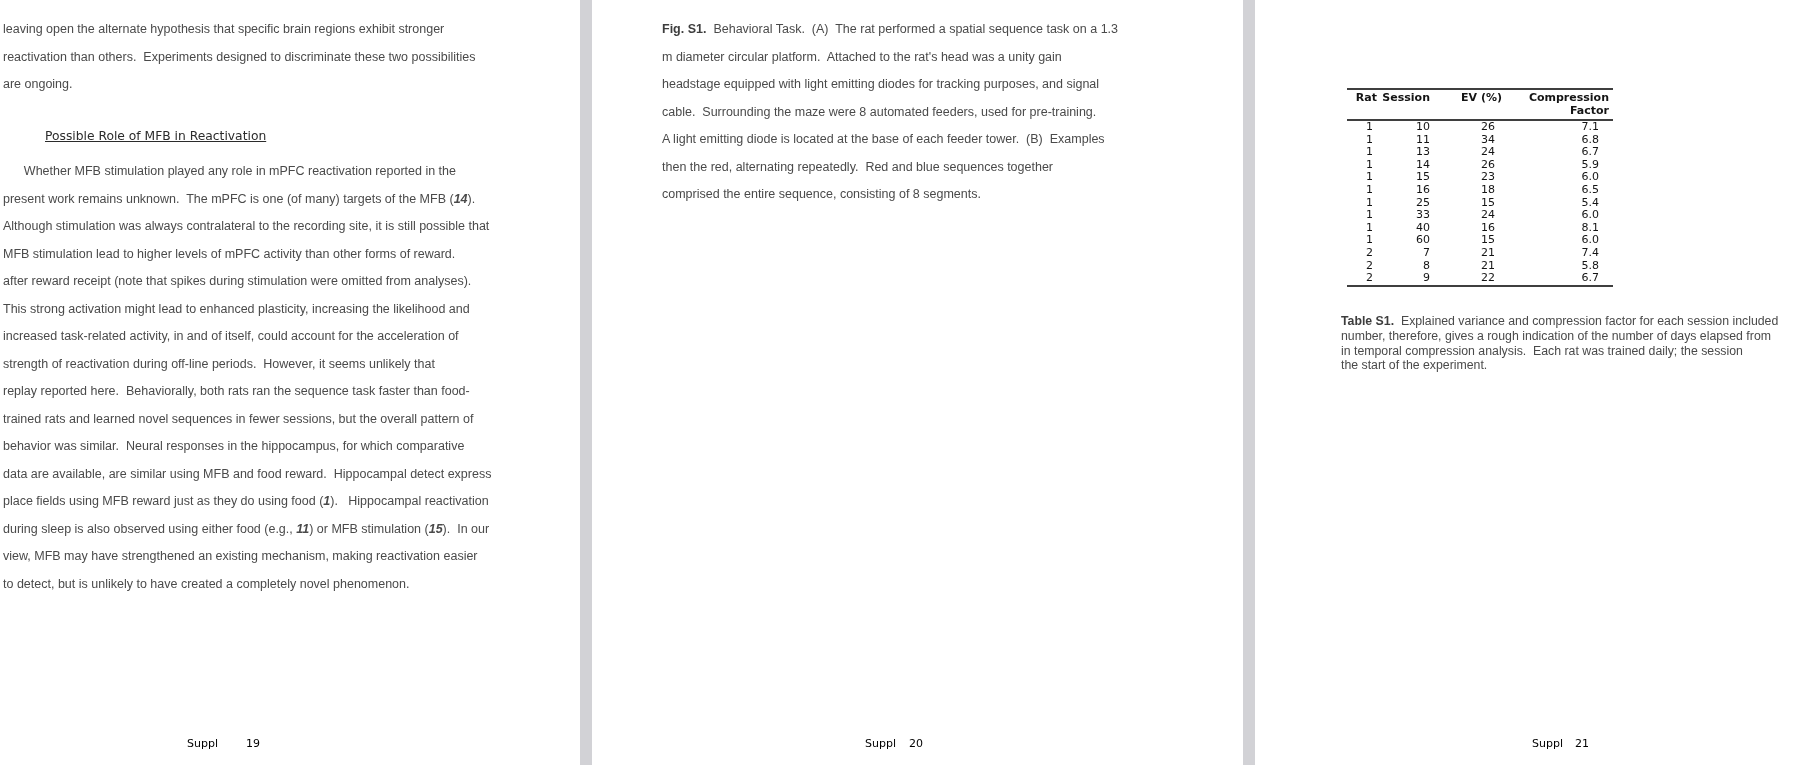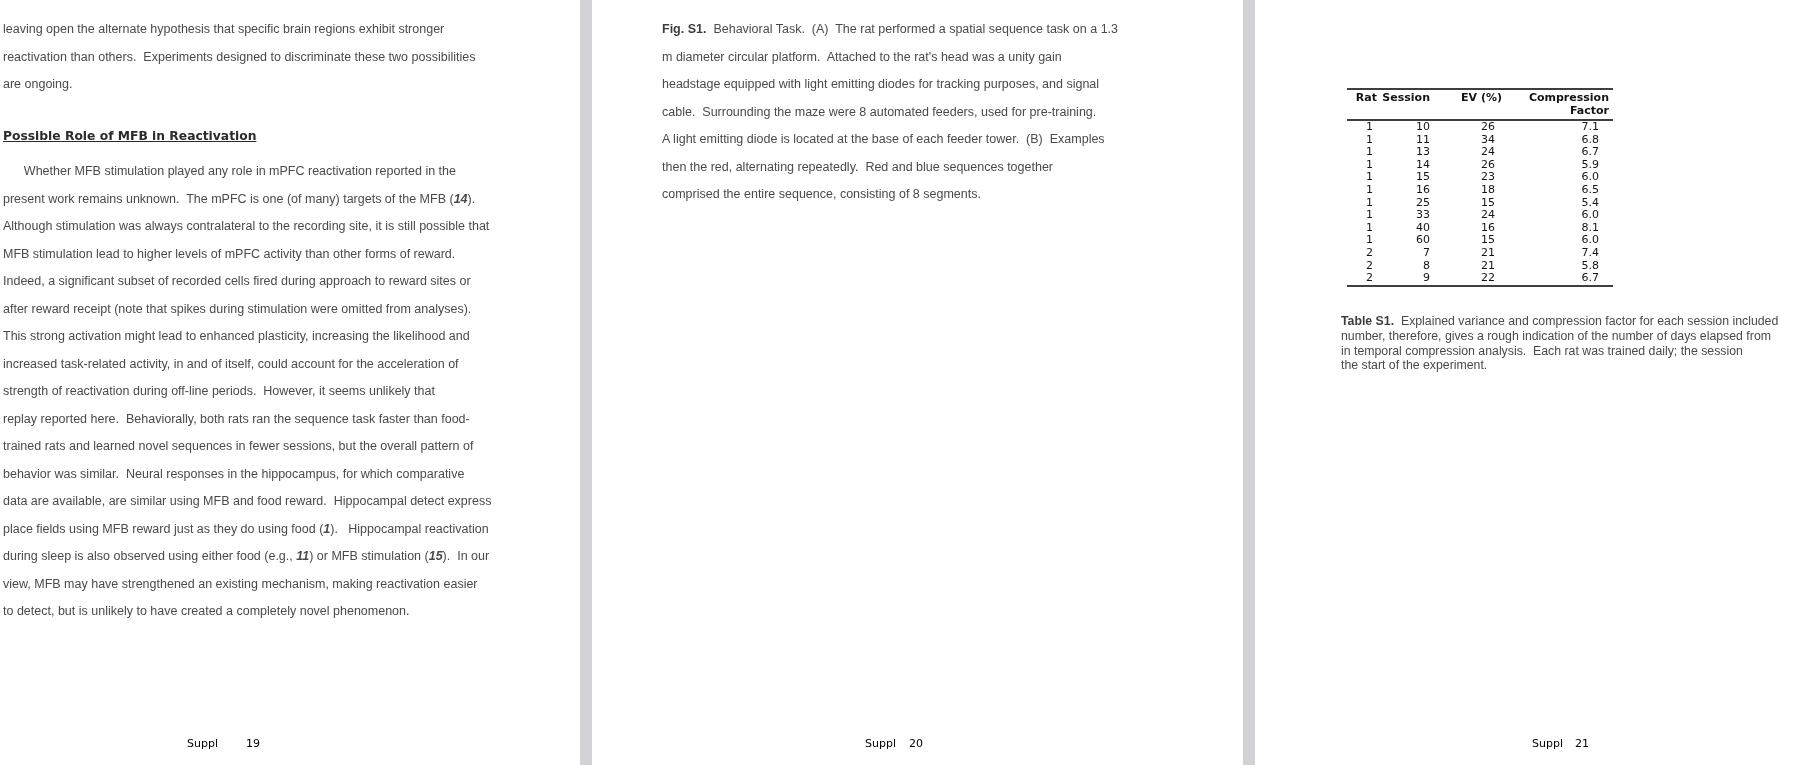--- a/index.html
+++ b/index.html
@@ -17,22 +17,22 @@
 
   .p1-content{padding:16px 0 0 3px;}
   .p2-content{padding:16px 0 0 70px;}
 
   .line{white-space:pre;font-size:12.5px;line-height:27.5px;color:#4a4a4a;}
   .b{font-weight:bold;color:#3d3d3d;}
   .em{font-style:italic;font-weight:bold;}
 
   .heading-block{margin:24px 0 8px 0;}
   .heading-block .line{
-    font-family:"DejaVu Sans",sans-serif;font-weight:bold;text-decoration:underline;
-    color:#2b2b2b;font-size:12.3px;
+    font-family:"DejaVu Sans",sans-serif;font-weight:normal;text-decoration:underline;
+    color:#2b2b2b;font-size:12.3px;margin-left:42px;
   }
 
   
   .table-block{position:absolute;top:88px;left:92px;}
   .caption-block{position:absolute;top:314px;left:86px;}
   .caption-block .line{line-height:14.8px;font-size:12.3px;color:#4a4a4a;}
 
   table{border-collapse:collapse;border-spacing:0;font-family:"DejaVu Sans",sans-serif;font-size:11px;color:#141414;}
   thead tr{border-top:2px solid #3f3f3f;border-bottom:2px solid #3f3f3f;}
   th{font-weight:bold;text-align:right;white-space:pre-line;padding:1px 0 2px 0;line-height:13px;vertical-align:top;}
@@ -66,21 +66,20 @@
         <div class="line"><span>are ongoing.</span></div>
       </div>
       <div class="block heading-block">
         <div class="line"><span>Possible Role of MFB in Reactivation</span></div>
       </div>
       <div class="block ">
         <div class="line"><span>      Whether MFB stimulation played any role in mPFC reactivation reported in the</span></div>
         <div class="line"><span>present work remains unknown.  The mPFC is one (of many) targets of the MFB (</span><span class="em">14</span><span>).</span></div>
         <div class="line"><span>Although stimulation was always contralateral to the recording site, it is still possible that</span></div>
         <div class="line"><span>MFB stimulation lead to higher levels of mPFC activity than other forms of reward.</span></div>
-        <div class="line"><span>Indeed, a significant subset of recorded cells fired during approach to reward sites or</span></div>
         <div class="line"><span>after reward receipt (note that spikes during stimulation were omitted from analyses).</span></div>
         <div class="line"><span>This strong activation might lead to enhanced plasticity, increasing the likelihood and</span></div>
         <div class="line"><span>increased task-related activity, in and of itself, could account for the acceleration of</span></div>
         <div class="line"><span>strength of reactivation during off-line periods.  However, it seems unlikely that</span></div>
         <div class="line"><span>replay reported here.  Behaviorally, both rats ran the sequence task faster than food-</span></div>
         <div class="line"><span>trained rats and learned novel sequences in fewer sessions, but the overall pattern of</span></div>
         <div class="line"><span>behavior was similar.  Neural responses in the hippocampus, for which comparative</span></div>
         <div class="line"><span>data are available, are similar using MFB and food reward.  Hippocampal detect express</span></div>
         <div class="line"><span>place fields using MFB reward just as they do using food (</span><span class="em">1</span><span>).   Hippocampal reactivation</span></div>
         <div class="line"><span>during sleep is also observed using either food (e.g., </span><span class="em">11</span><span>) or MFB stimulation (</span><span class="em">15</span><span>).  In our</span></div>

